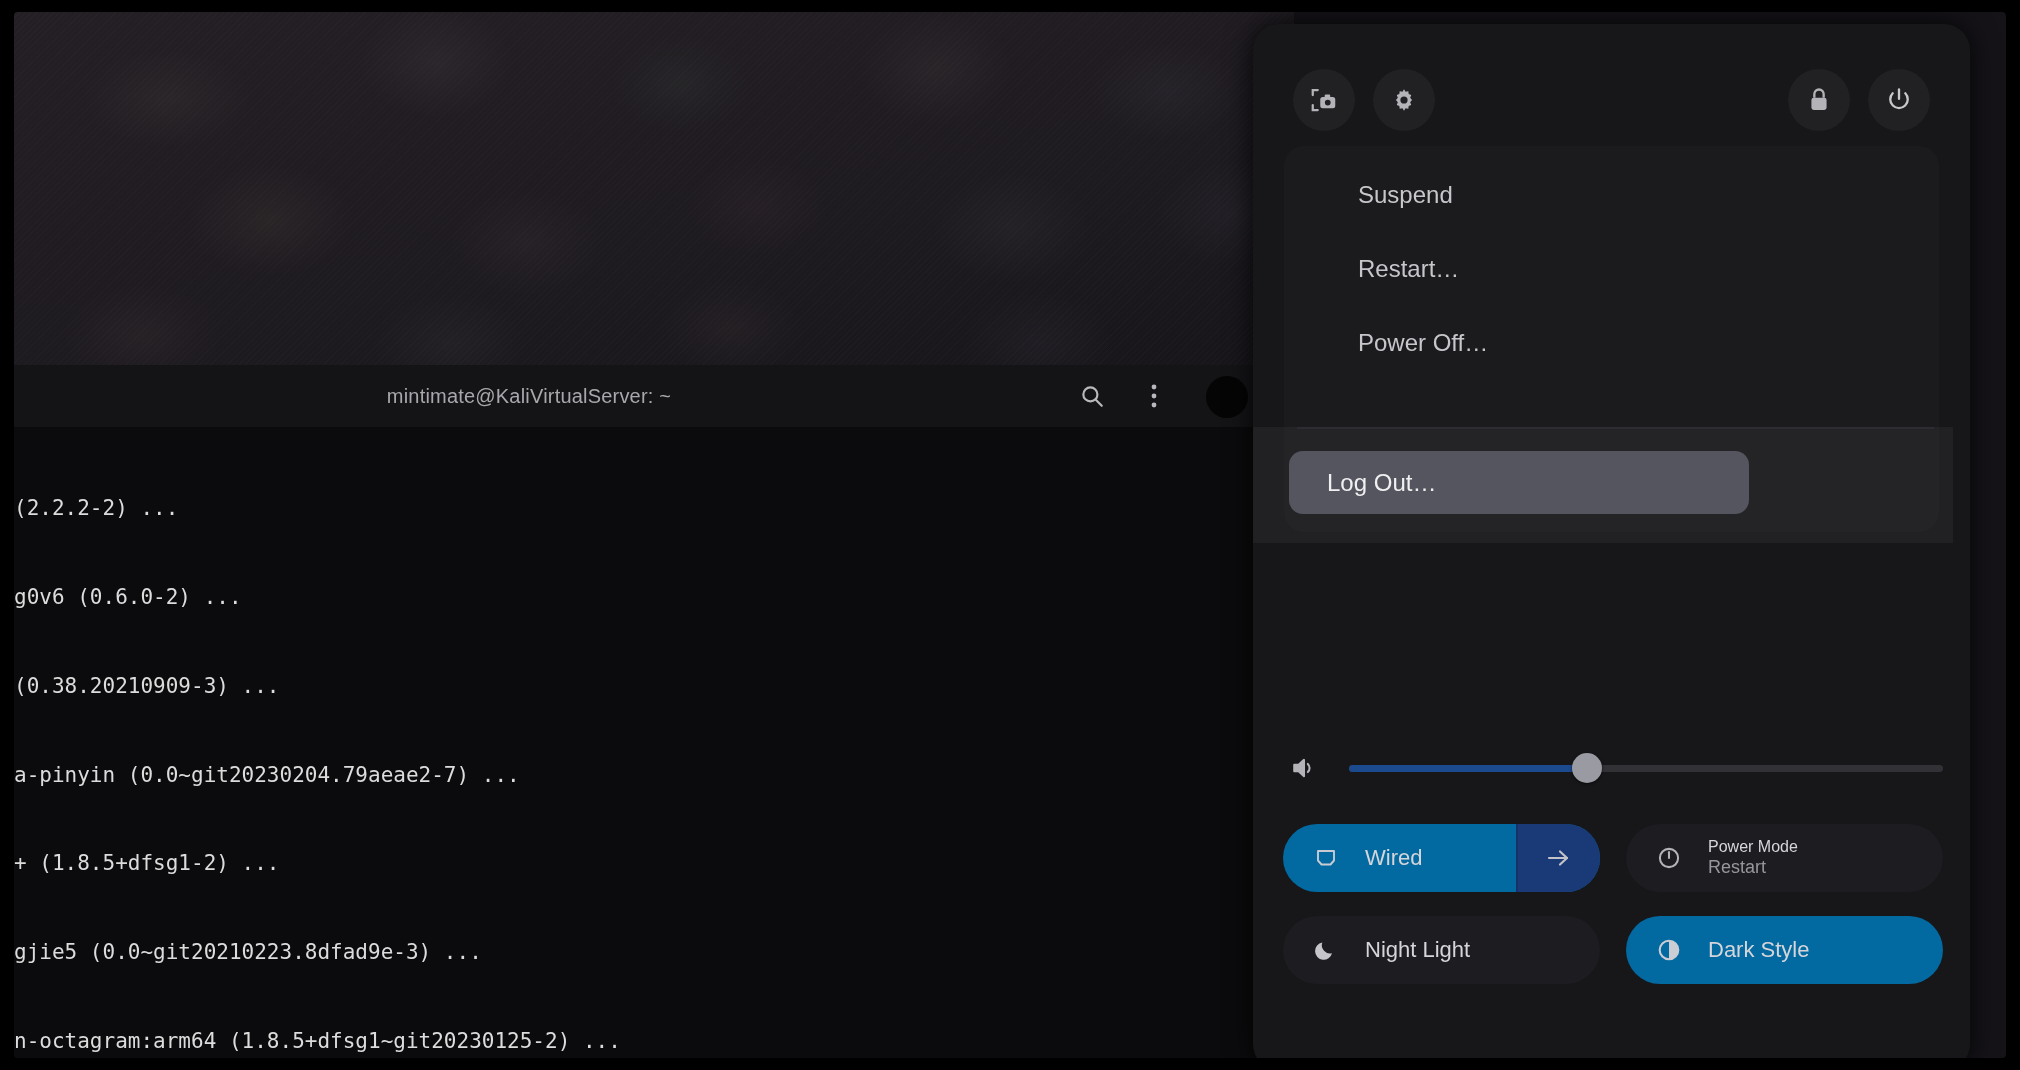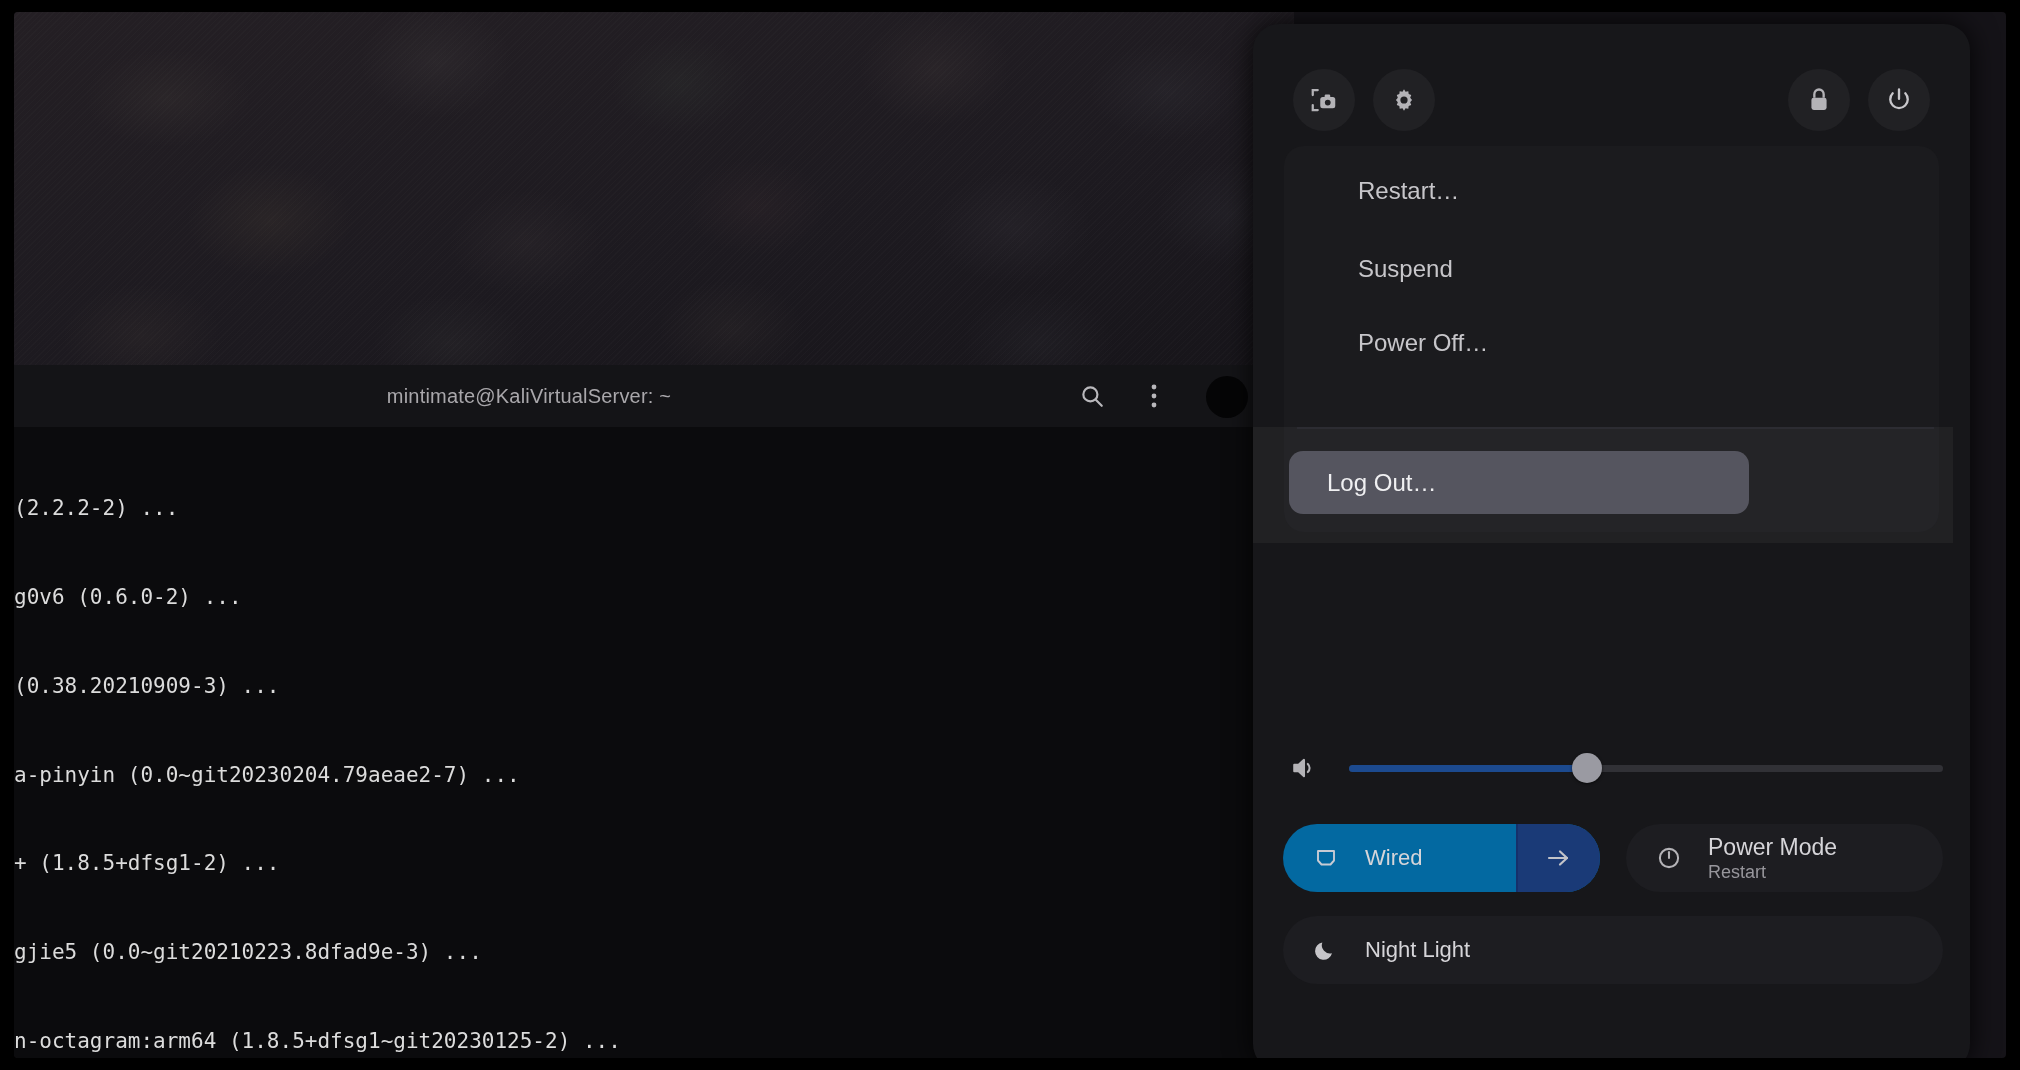--- a/index.html
+++ b/index.html
@@ -279,21 +279,21 @@
     color: #d6d5d9;
     white-space: nowrap;
   }
   .tile-sub {
     font-size: 18px;
     color: #97969c;
     margin-top: 1px;
     white-space: nowrap;
   }
   .tile.two-line { padding-left: 30px; }
-  .tile.two-line .tile-label { font-size: 23px; }
+  .tile.two-line .tile-label { font-size: 16px; }
 
   #tile-wired { padding-right: 0; }
   #wired-arrow {
     position: absolute;
     right: 0; top: 0;
     width: 84px; height: 68px;
     background: #1a3a77;
     border-left: 2px solid #16306a;
     display: flex;
     align-items: center;
@@ -396,22 +396,22 @@
               <path d="M12 3v8"></path>
               <path d="M6.6 6.2a7.5 7.5 0 1 0 10.8 0"></path>
             </svg>
           </span>
         </div>
       </div>
 
       <div id="power-menu">
 
 
+        <div class="power-menu-item" id="power-menu-item-0">Suspend</div>
         <div class="power-menu-item" id="power-menu-item-1">Restart…</div>
-        <div class="power-menu-item" id="power-menu-item-0">Suspend</div>
         <div class="power-menu-item" id="power-menu-item-2">Power Off…</div>
       </div>
 
       <div id="menu-wash"></div>
       <div id="power-menu-separator"></div>
       <div id="logout-item">Log Out…</div>
 
       <div id="volume-row">
         <div id="volume-icon">
           <svg width="30" height="26" viewBox="0 0 26 24" fill="none" stroke="#b4b3b7" stroke-width="1.9" stroke-linecap="round">
@@ -468,18 +468,29 @@
             <div class="tile-icon">
               <svg width="24" height="26" viewBox="0 0 24 24" fill="#c6c5c9">
                 <path d="M19 15.2A8.2 8.2 0 0 1 9.3 4.6a8.6 8.6 0 1 0 9.7 10.6z"></path>
               </svg>
             </div>
             <div class="tile-labels">
               <div class="tile-label">Night Light</div>
             </div>
           </div>
 
+          <div class="tile active" id="tile-dark-style">
+            <div class="tile-icon">
+              <svg width="26" height="26" viewBox="0 0 24 24">
+                <circle cx="12" cy="12" r="8.6" fill="none" stroke="#cbcdd4" stroke-width="1.9"></circle>
+                <path d="M12 3.4a8.6 8.6 0 0 1 0 17.2z" fill="#cbcdd4"></path>
+              </svg>
+            </div>
+            <div class="tile-labels">
+              <div class="tile-label">Dark Style</div>
+            </div>
+          </div>
         </div>
       </div>
 
     </div>
   </div>
 </div>
 
 </body></html>

